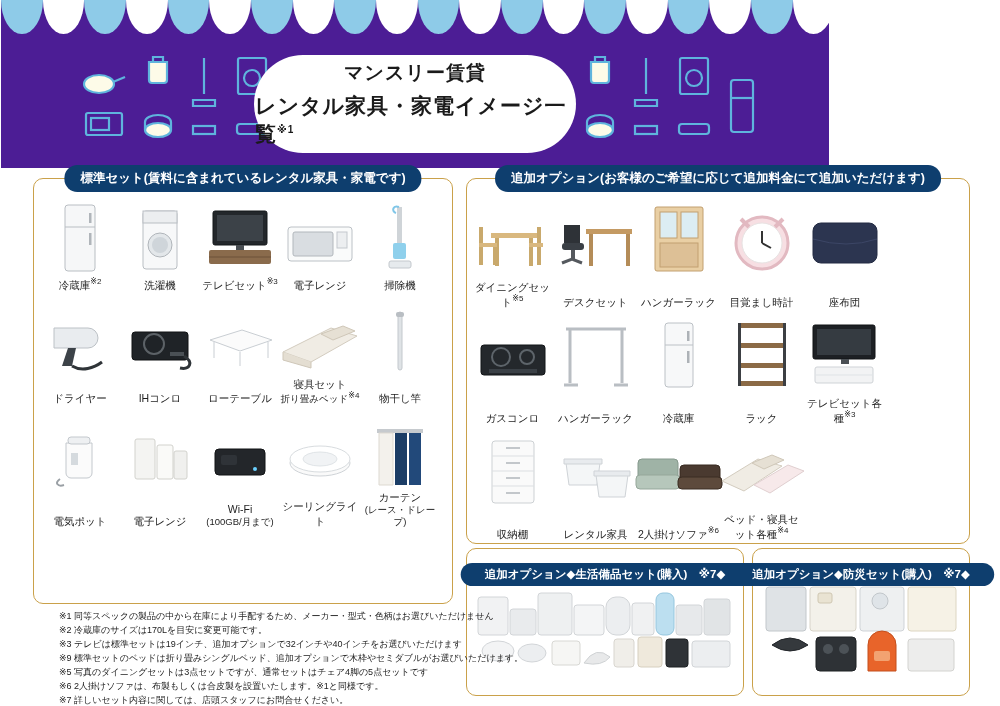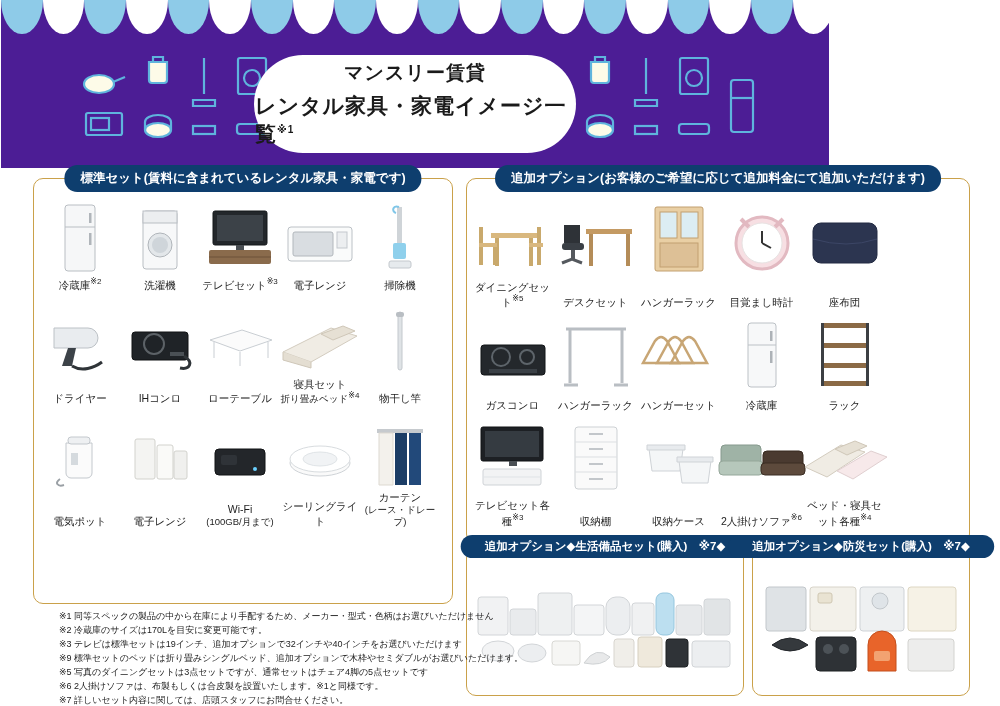--- a/index.html
+++ b/index.html
@@ -53,21 +53,21 @@
     border:1.5px solid #caa14a;
     border-radius:10px;
     background:#ffffff;
   }
   .panel-title{
     position:absolute;top:-14px;left:50%;transform:translateX(-50%);
     background:#0e3e6e;color:#ffffff;
     font-size:12.5px;font-weight:bold;
     padding:5px 16px;border-radius:13px;white-space:nowrap;
   }
-  .panel-title.sm{font-size:11.5px;padding:4px 24px;}
+  .panel-title.sm{font-size:11.5px;padding:4px 24px;margin-top:28px;}
 
   #standard-panel{left:33px;top:178px;width:418px;height:424px;}
   #option-panel{left:466px;top:178px;width:502px;height:364px;}
   #life-panel{left:466px;top:548px;width:276px;height:146px;}
   #bosai-panel{left:752px;top:548px;width:216px;height:146px;}
 
   .grid{display:flex;flex-wrap:wrap;box-sizing:border-box;}
   .cell{display:flex;flex-direction:column;align-items:center;justify-content:space-between;}
   .cell .art{display:flex;align-items:flex-end;justify-content:center;}
   .cell .cap{
@@ -491,32 +491,20 @@
       <div class="art">
         <svg width="76" height="74" viewBox="0 0 76 74">
             <path d="M8 10 h60" stroke="#b9bec3" stroke-width="3"></path>
             <path d="M12 10 v54 M64 10 v54" stroke="#b9bec3" stroke-width="3" fill="none"></path>
             <path d="M6 66 h14 M56 66 h14" stroke="#b9bec3" stroke-width="3"></path>
           </svg>
       </div>
       <div class="cap"><span>ハンガーラック</span><sup></sup></div>
     </div>
 
-    <div class="cell">
-      <div class="art">
-        <svg width="80" height="74" viewBox="0 0 80 74">
-            <g stroke="#c8a675" fill="none" stroke-width="2.5">
-              <path d="M16 22 q6 -8 12 0 L40 44 L4 44 Z"></path>
-              <path d="M30 22 q6 -8 12 0 L54 44 L18 44 Z"></path>
-              <path d="M44 22 q6 -8 12 0 L68 44 L32 44 Z"></path>
-            </g>
-          </svg>
-      </div>
-      <div class="cap"><span>ハンガーセット</span><sup></sup></div>
-    </div>
 
     <div class="cell">
       <div class="art">
         <svg width="46" height="74" viewBox="0 0 46 74">
             <rect x="9" y="4" width="28" height="64" rx="3" fill="#f7f8f9" stroke="#bcc1c6"></rect>
             <path d="M9 26 h28" stroke="#bcc1c6"></path>
             <rect x="31" y="12" width="2.5" height="10" fill="#adb2b7"></rect>
             <rect x="31" y="32" width="2.5" height="12" fill="#adb2b7"></rect>
           </svg>
       </div>
@@ -563,21 +551,21 @@
 
     <div class="cell">
       <div class="art">
         <svg width="76" height="74" viewBox="0 0 76 74">
             <path d="M8 28 h34 l-3 22 h-28 z" fill="#f4f6f7" stroke="#cfd3d7"></path>
             <path d="M6 24 h38 v5 h-38 z" fill="#e8ebee" stroke="#cfd3d7"></path>
             <path d="M38 40 h32 l-3 22 h-26 z" fill="#f4f6f7" stroke="#cfd3d7"></path>
             <path d="M36 36 h36 v5 h-36 z" fill="#e8ebee" stroke="#cfd3d7"></path>
           </svg>
       </div>
-      <div class="cap"><span>収納ケース</span><sup></sup></div>
+      <div class="cap"><span>レンタル家具</span><sup></sup></div>
     </div>
 
     <div class="cell">
       <div class="art">
         <svg width="90" height="74" viewBox="0 0 90 74">
             <rect x="4" y="24" width="40" height="20" rx="4" fill="#9fb3a6" stroke="#86998d"></rect>
             <rect x="2" y="40" width="44" height="14" rx="4" fill="#b6c7bb" stroke="#95a79a"></rect>
             <rect x="46" y="30" width="40" height="16" rx="4" fill="#4a3a30" stroke="#36291f"></rect>
             <rect x="44" y="42" width="44" height="12" rx="4" fill="#5d4a3c" stroke="#3b2d23"></rect>
           </svg>

